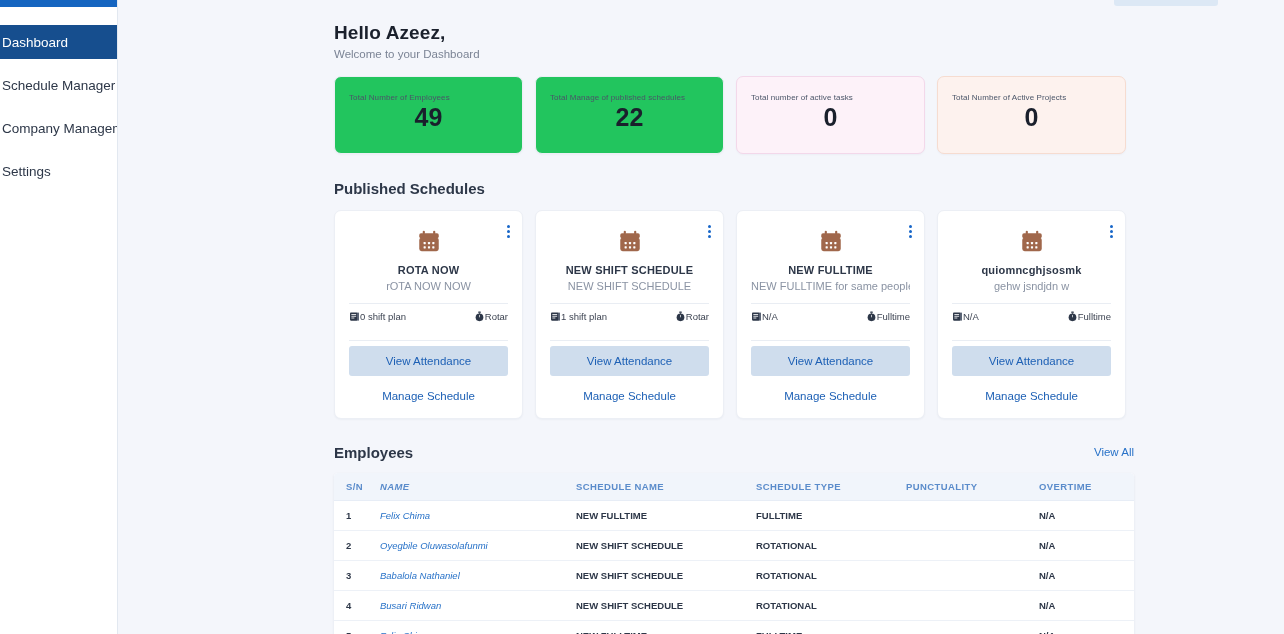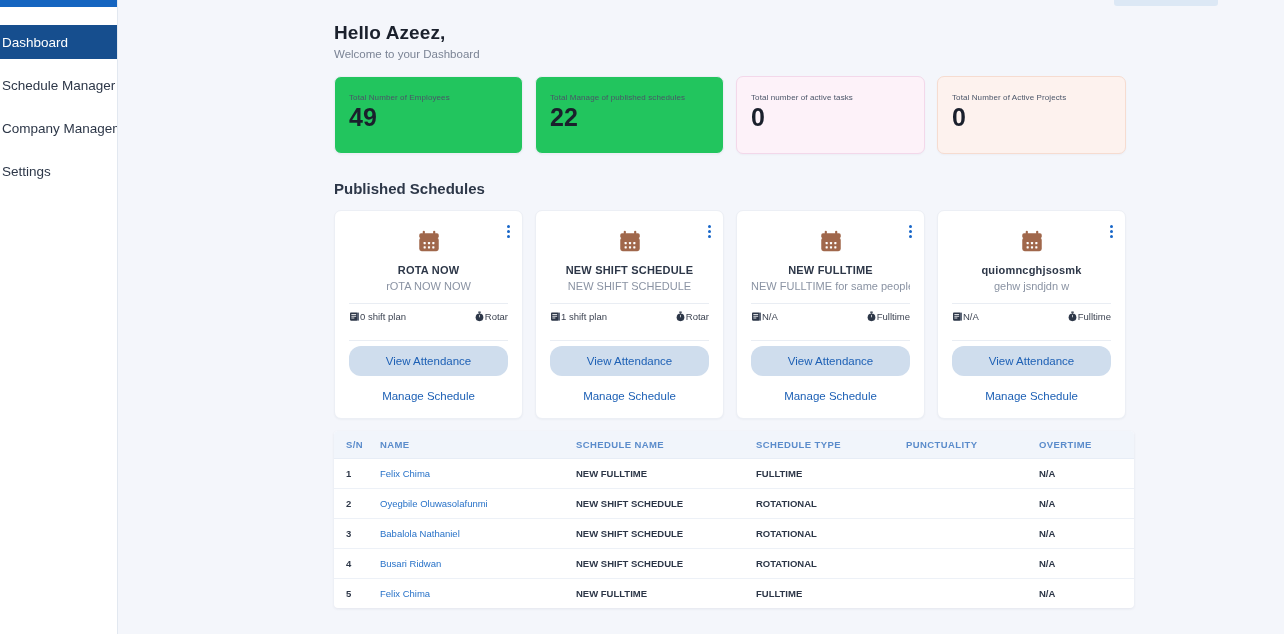--- a/index.html
+++ b/index.html
@@ -74,21 +74,21 @@
     width: 189px; height: 78px;
     background: #22c55e;
     border: 1px solid #eceff5;
     border-radius: 7px;
     padding: 16px 14px 0 14px;
     box-shadow: 0 1px 2px rgba(20,40,80,.035);
   }
   .stat-card.pink   { background: #fdf2f9; border-color: #f3d8ea; }
   .stat-card.peach  { background: #fdf2ee; border-color: #f6dcd0; }
   .stat-label { font-size: 8px; color: #4a5568; letter-spacing: .1px; }
-  .stat-value { font-size: 25px; font-weight: 700; color: #1a202c; margin-top: 2px; line-height: 1.1; }
+  .stat-value { font-size: 25px; font-weight: 700; color: #1a202c; margin-top: 2px; line-height: 1.1; text-align: center; }
 
   
   .section-title { font-size: 15px; color: #2d3748; margin-top: 26px; }
 
   
   .schedules { display: flex; gap: 12px; margin-top: 13px; }
   .sched-card {
     width: 189px;
     background: #ffffff;
     border: 1px solid #eceff5;
@@ -117,21 +117,21 @@
   .sched-meta {
     display: flex; align-items: center; justify-content: space-between;
     padding: 7px 0 7px 0;
     font-size: 9.5px; color: #3d4452;
   }
   .meta-left, .meta-right { display: flex; align-items: center; gap: 0; white-space: nowrap; overflow: hidden; }
   .meta-right { max-width: 78px; }
   .btn-attendance {
     display: block; width: 100%;
     background: #cfdded; color: #1d60b5;
-    border: none; border-radius: 12px;
+    border: none; border-radius: 3px;
     font-size: 11.5px; font-family: inherit;
     padding: 9px 0; margin-top: 5px; cursor: pointer;
     text-align: center;
   }
   .link-manage {
     display: block; text-align: center;
     color: #1d60b5; font-size: 11.5px;
     margin-top: 14px; cursor: pointer; text-decoration: none;
   }
 
@@ -159,21 +159,21 @@
   tbody td {
     font-size: 9.5px;
     color: #2d3748;
     padding: 9px 0 9px 0;
     border-bottom: 1px solid #edf1f7;
     font-weight: 600;
   }
   tbody tr:last-child td { border-bottom: none; }
   td.name, a.name-link { color: #2872c8; font-weight: 400; text-decoration: none; cursor: pointer; }
   .c-sn   { width: 46px; padding-left: 12px !important; }
-  .c-name { width: 196px; }
+  .c-name { width: 196px; font-style: italic; }
   .c-sname{ width: 180px; }
   .c-stype{ width: 150px; }
   .c-punc { width: 133px; }
   .c-over { width: 95px; }
 </style>
 </head>
 <body>
 
 <div class="app">
 
@@ -425,20 +425,24 @@
               <span>Fulltime</span>
             </span>
           </div>
           <div class="divider"></div>
           <button class="btn-attendance">View Attendance</button>
           <a class="link-manage">Manage Schedule</a>
         </article>
 
       </section>
 
+      <div class="emp-header">
+        <h2 class="section-title" style="margin-top:0">Employees</h2>
+        <a class="view-all">View All</a>
+      </div>
 
       <div class="table-wrap">
         <table>
           <thead>
             <tr>
               <th class="c-sn">S/N</th>
               <th class="c-name">NAME</th>
               <th class="c-sname">SCHEDULE NAME</th>
               <th class="c-stype">SCHEDULE TYPE</th>
               <th class="c-punc">PUNCTUALITY</th>

